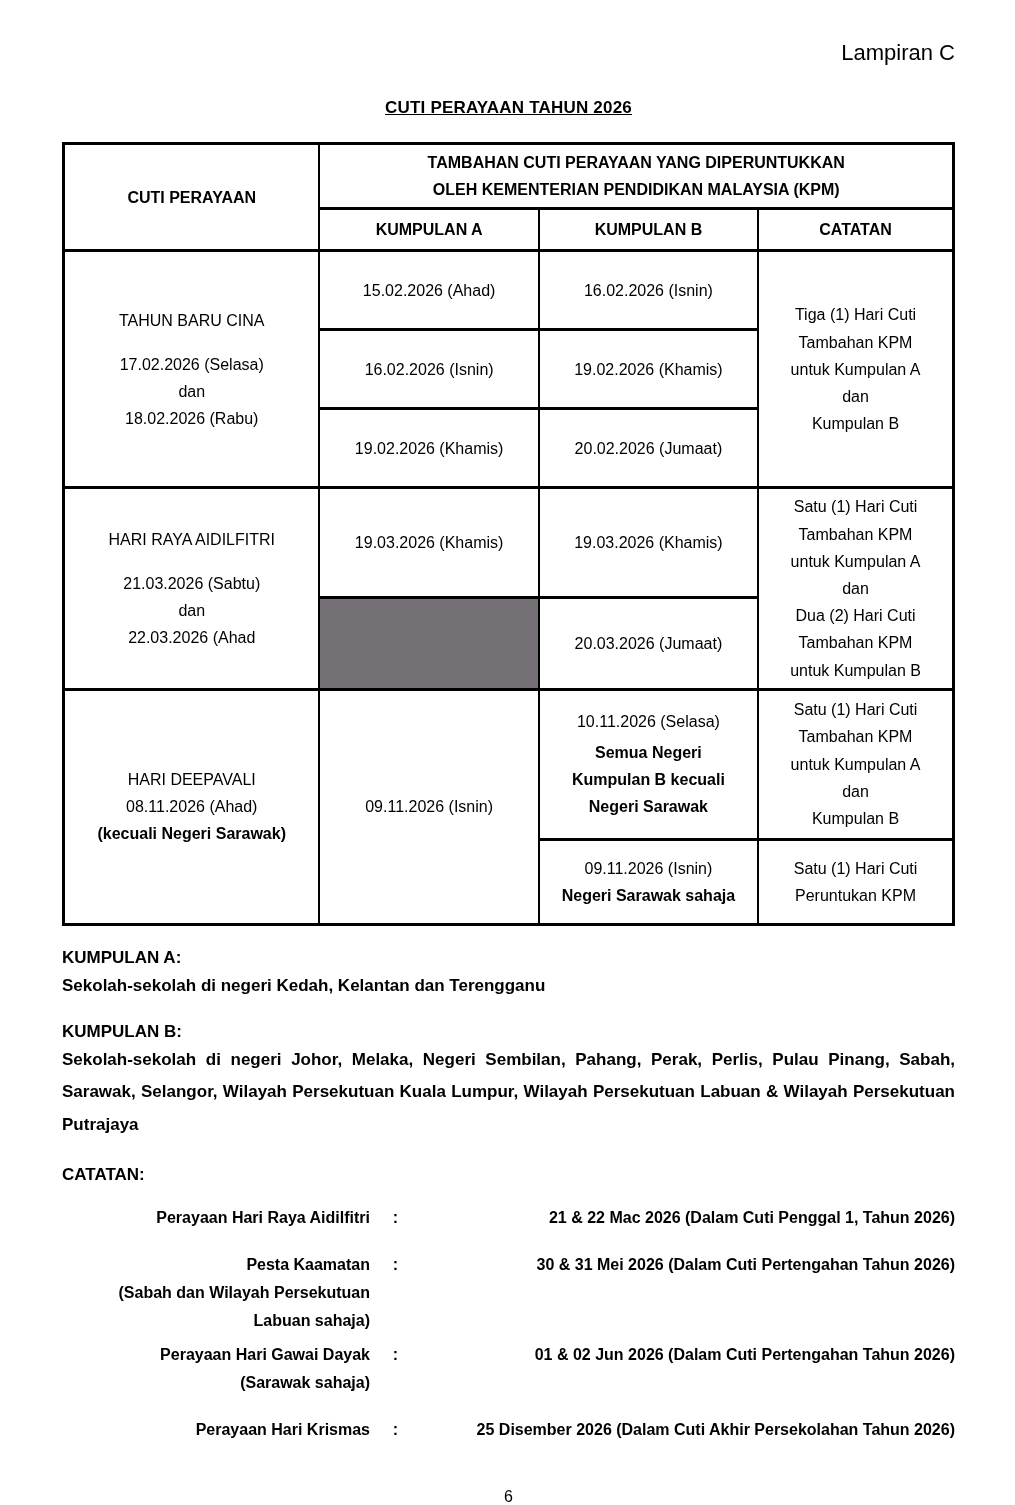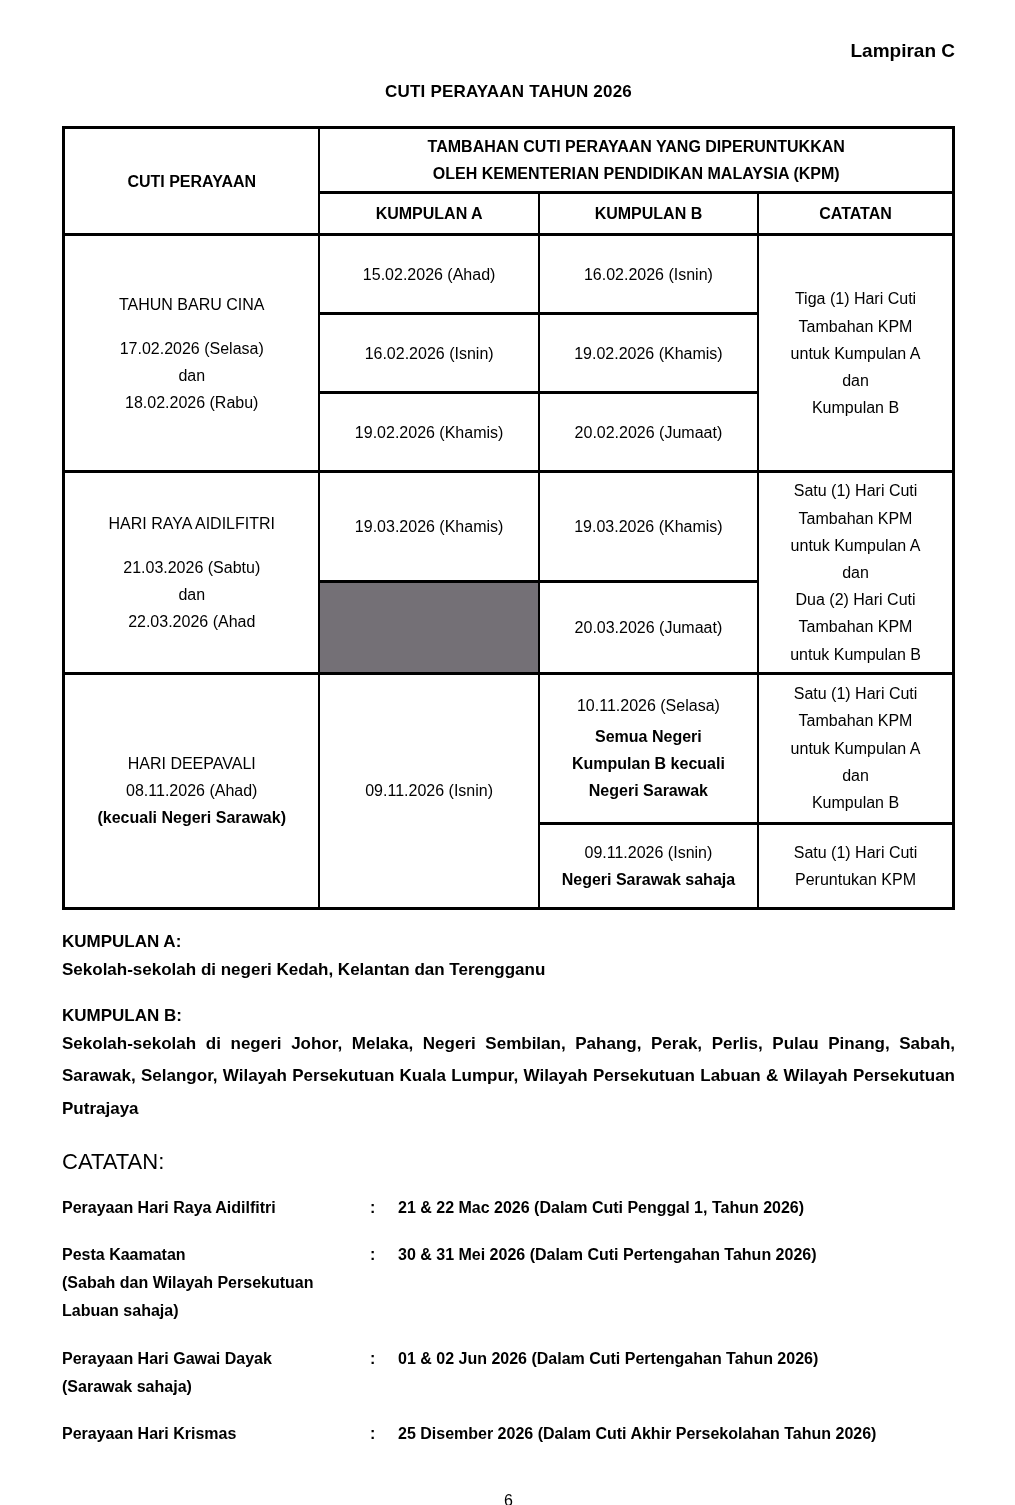--- a/index.html
+++ b/index.html
@@ -3,22 +3,22 @@
 <meta charset="utf-8">
 <style>
   * { margin:0; padding:0; box-sizing:border-box; }
   html,body { background:#ffffff; }
   .page {
     position:relative; width:1015px; height:1505px; margin:0 auto;
     background:#ffffff; color:#000;
     font-family:"Liberation Sans","DejaVu Sans",sans-serif;
     padding:40px 60px 0 62px; overflow:hidden;
   }
-  .corner-label { text-align:right; font-size:19px; font-weight:bold; }
-  .doc-title { text-align:center; font-size:17px; font-weight:bold; margin-top:20px; letter-spacing:.2px; }
+  .corner-label { text-align:right; font-size:22px; font-weight:normal; }
+  .doc-title { text-align:center; font-size:17px; font-weight:bold; margin-top:32px; letter-spacing:.2px;text-decoration:underline; }
 
   table.holiday { border-collapse:collapse; table-layout:fixed; margin-top:24px; border:3px solid #000; }
   table.holiday td {
     border:2px solid #000; border-top-width:3px; border-bottom-width:3px;
     text-align:center; vertical-align:middle; padding:4px 20px;
     font-size:16px; line-height:1.7;
   }
   td.th { font-weight:bold; }
   .pre { white-space:pre-line; }
   .span-head { line-height:1.4; }
@@ -30,24 +30,24 @@
   .gap-lg { margin-bottom:17px; }
   .bold-note { font-weight:bold; }
   .date-gap { margin-bottom:3px; }
 
   .def-heading { font-size:17px; font-weight:bold; margin-top:20px; }
   .def-body { font-size:17px; font-weight:bold; line-height:1.9; margin-top:2px; }
   .justify { text-align:justify; }
   .defs { margin-top:22px; }
 
   .notes { margin-top:24px; }
-  .notes-heading { font-size:22px; font-weight:normal; }
-  .note-row { display:grid; grid-template-columns:308px 28px 1fr; font-size:16px; font-weight:bold; line-height:1.75; margin-top:19px; }
+  .notes-heading { font-size:17px; font-weight:bold; }
+  .note-row { display:grid; grid-template-columns:308px 28px 1fr; font-size:16px; font-weight:bold; line-height:1.75; margin-top:19px;text-align:right; }
   .note-row .label { white-space:pre-line; }
-  .note-row.tight { margin-top:20px; }
+  .note-row.tight { margin-top:6px; }
   .page-number { text-align:center; font-size:16px; margin-top:44px; }
 </style>
 </head>
 <body>
 
 <div class="page">
 
   <div class="corner-label">Lampiran C</div>
   <div class="doc-title">CUTI PERAYAAN TAHUN 2026</div>
 

